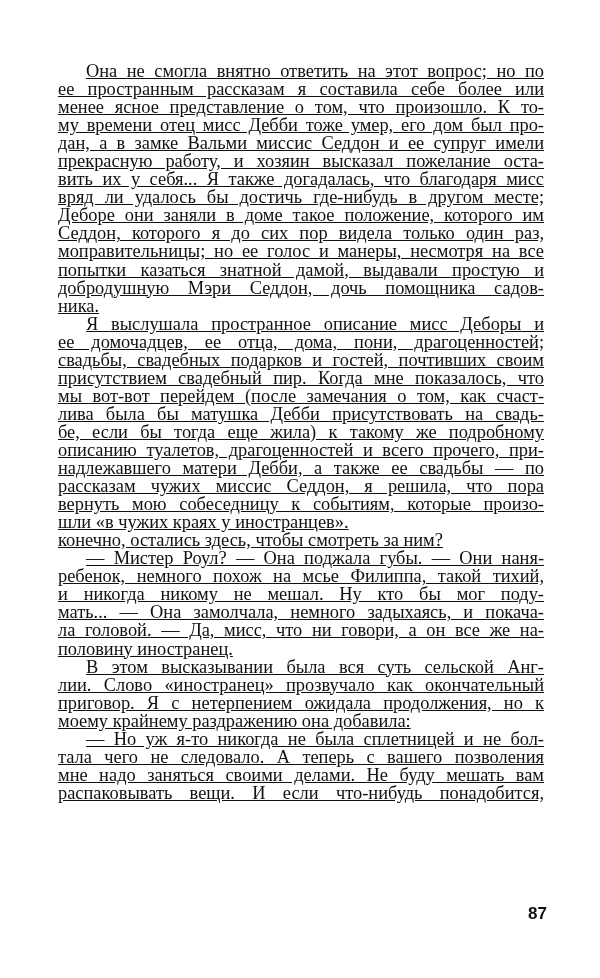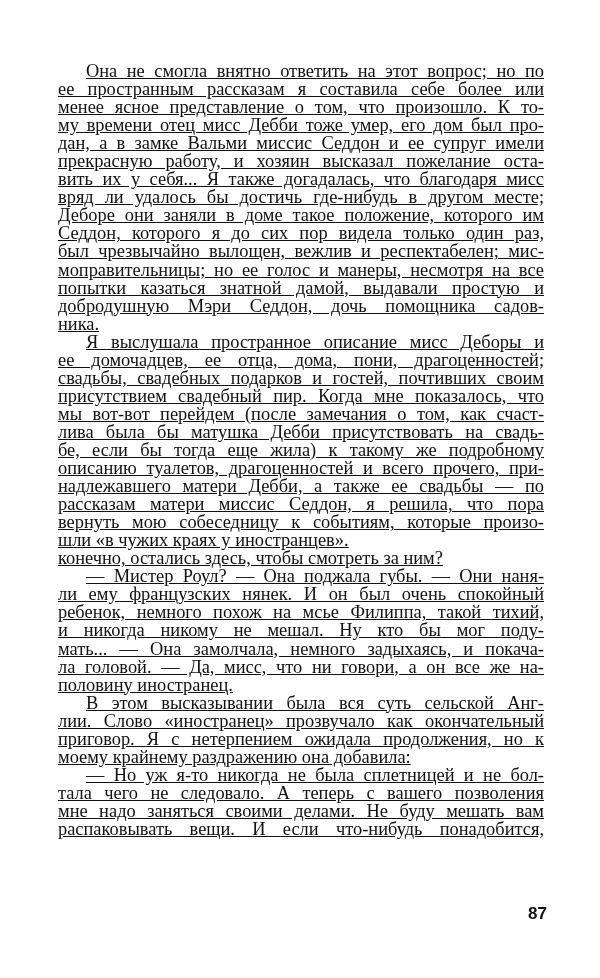--- a/index.html
+++ b/index.html
@@ -28,40 +28,38 @@
     <span class="line indent">Она не смогла внятно ответить на этот вопрос; но по</span>
     <span class="line">ее пространным рассказам я составила себе более или</span>
     <span class="line">менее ясное представление о том, что произошло. К то-</span>
     <span class="line">му времени отец мисс Дебби тоже умер, его дом был про-</span>
     <span class="line">дан, а в замке Вальми миссис Седдон и ее супруг имели</span>
     <span class="line">прекрасную работу, и хозяин высказал пожелание оста-</span>
     <span class="line">вить их у себя... Я также догадалась, что благодаря мисс</span>
     <span class="line">вряд ли удалось бы достичь где-нибудь в другом месте;</span>
     <span class="line">Деборе они заняли в доме такое положение, которого им</span>
     <span class="line">Седдон, которого я до сих пор видела только один раз,</span>
-    <span class="line">был чрезвычайно вылощен, вежлив и респектабелен; мис-</span>
     <span class="line">моправительницы; но ее голос и манеры, несмотря на все</span>
     <span class="line">попытки казаться знатной дамой, выдавали простую и</span>
     <span class="line">добродушную Мэри Седдон, дочь помощника садов-</span>
     <span class="line last">ника.</span>
     <span class="line indent">Я выслушала пространное описание мисс Деборы и</span>
     <span class="line">ее домочадцев, ее отца, дома, пони, драгоценностей;</span>
     <span class="line">свадьбы, свадебных подарков и гостей, почтивших своим</span>
     <span class="line">присутствием свадебный пир. Когда мне показалось, что</span>
     <span class="line">мы вот-вот перейдем (после замечания о том, как счаст-</span>
     <span class="line">лива была бы матушка Дебби присутствовать на свадь-</span>
     <span class="line">бе, если бы тогда еще жила) к такому же подробному</span>
     <span class="line">описанию туалетов, драгоценностей и всего прочего, при-</span>
     <span class="line">надлежавшего матери Дебби, а также ее свадьбы — по</span>
-    <span class="line">рассказам матери миссис Седдон, я решила, что пора</span>
+    <span class="line">рассказам чужих миссис Седдон, я решила, что пора</span>
     <span class="line">вернуть мою собеседницу к событиям, которые произо-</span>
     <span class="line last">шли «в чужих краях у иностранцев».</span>
     <span class="line last">конечно, остались здесь, чтобы смотреть за ним?</span>
     <span class="line indent">— Мистер Роул? — Она поджала губы. — Они наня-</span>
-    <span class="line">ли ему французских нянек. И он был очень спокойный</span>
     <span class="line">ребенок, немного похож на мсье Филиппа, такой тихий,</span>
     <span class="line">и никогда никому не мешал. Ну кто бы мог поду-</span>
     <span class="line">мать... — Она замолчала, немного задыхаясь, и покача-</span>
     <span class="line">ла головой. — Да, мисс, что ни говори, а он все же на-</span>
     <span class="line last">половину иностранец.</span>
     <span class="line indent">В этом высказывании была вся суть сельской Анг-</span>
     <span class="line">лии. Слово «иностранец» прозвучало как окончательный</span>
     <span class="line">приговор. Я с нетерпением ожидала продолжения, но к</span>
     <span class="line last">моему крайнему раздражению она добавила:</span>
     <span class="line indent">— Но уж я-то никогда не была сплетницей и не бол-</span>

